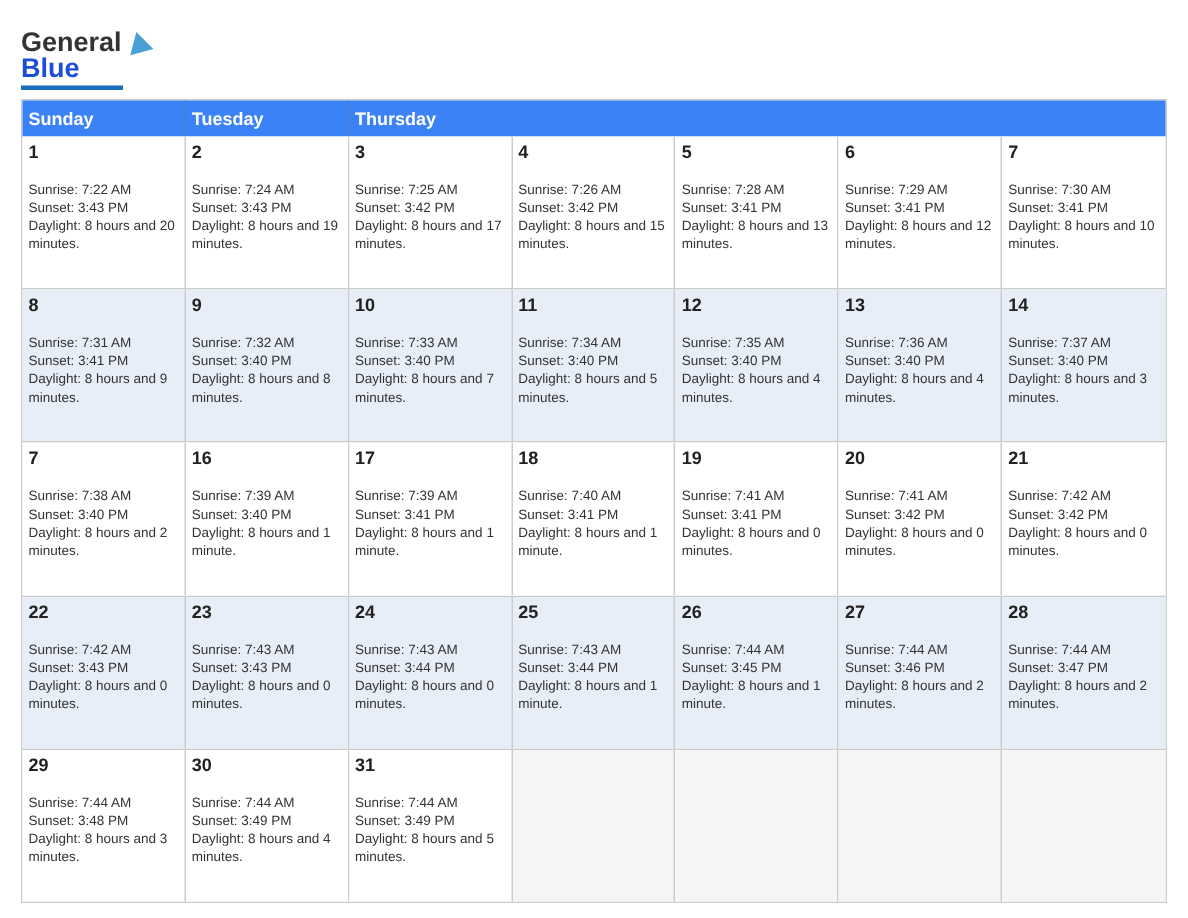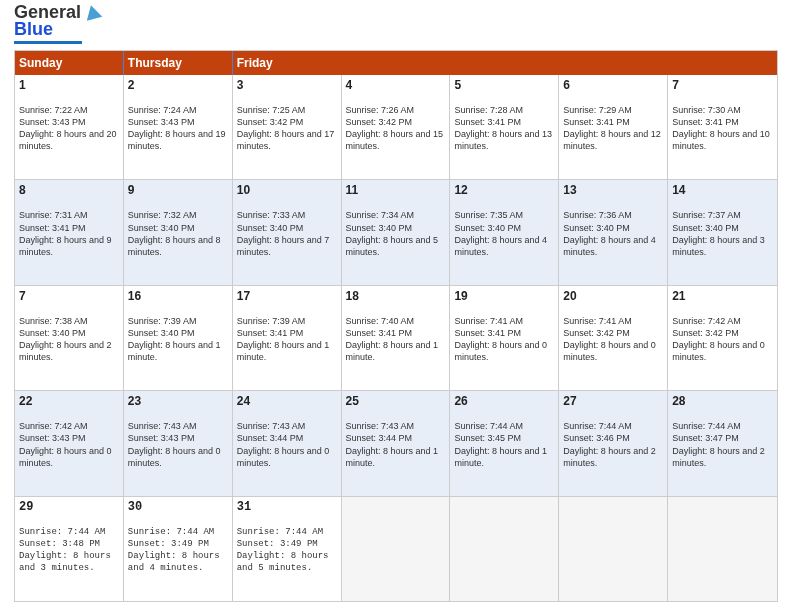--- a/index.html
+++ b/index.html
@@ -6,21 +6,21 @@
     body {
       font-family: Arial, sans-serif;
       background: #fff;
       width: 792px;
       height: 612px;
       overflow: hidden;
     }
     .page {
       width: 792px;
       height: 612px;
-      padding: 2px 14px 10px 14px;
+      padding: 18px 14px 10px 14px;
       display: flex;
       flex-direction: column;
     }
     .header {
       display: flex;
       align-items: flex-start;
       justify-content: space-between;
       margin-bottom: 6px;
     }
     .logo {
@@ -47,21 +47,21 @@
     }
     .calendar {
       flex: 1;
       display: flex;
       flex-direction: column;
       border: 1px solid #ccc;
     }
     .cal-header {
       display: grid;
       grid-template-columns: repeat(7, 1fr);
-      background: #c2410c;
+      background: #3b82f6;
     }
     .cal-header-cell {
       color: #fff;
       font-weight: bold;
       font-size: 12px;
       padding: 5px 4px;
       text-align: left;
       border-right: 1px solid #4a7fd4;
     }
     .cal-header-cell:last-child {
@@ -73,21 +73,20 @@
       flex-direction: column;
     }
     .cal-row {
       flex: 1;
       display: grid;
       grid-template-columns: repeat(7, 1fr);
       border-bottom: 1px solid #ccc;
     }
     .cal-row:last-child {
       border-bottom: none;
-      font-family: Liberation Mono, monospace;
     }
     .cal-cell {
       border-right: 1px solid #ccc;
       padding: 3px 4px;
       font-size: 9.5px;
       color: #333;
       background: #fff;
       vertical-align: top;
     }
     .cal-cell:last-child {
@@ -134,22 +133,22 @@
     </div>
     <div class="title-area">
       <div class="month-title"></div>
       <div class="location"></div>
     </div>
   </div>
 
   <div class="calendar">
     <div class="cal-header">
     <div class="cal-header-cell">Sunday</div>
+        <div class="cal-header-cell">Tuesday</div>
         <div class="cal-header-cell">Thursday</div>
-        <div class="cal-header-cell">Friday</div>
       </div>
     <div class="cal-body">
     <div class="cal-row">
           <div class="cal-cell">
             <span class="day-number">1</span>
             <div class="cell-text">Sunrise: 7:22 AM<br>Sunset: 3:43 PM<br>Daylight: 8 hours and 20 minutes.</div>
           </div>
           <div class="cal-cell">
             <span class="day-number">2</span>
             <div class="cell-text">Sunrise: 7:24 AM<br>Sunset: 3:43 PM<br>Daylight: 8 hours and 19 minutes.</div>

